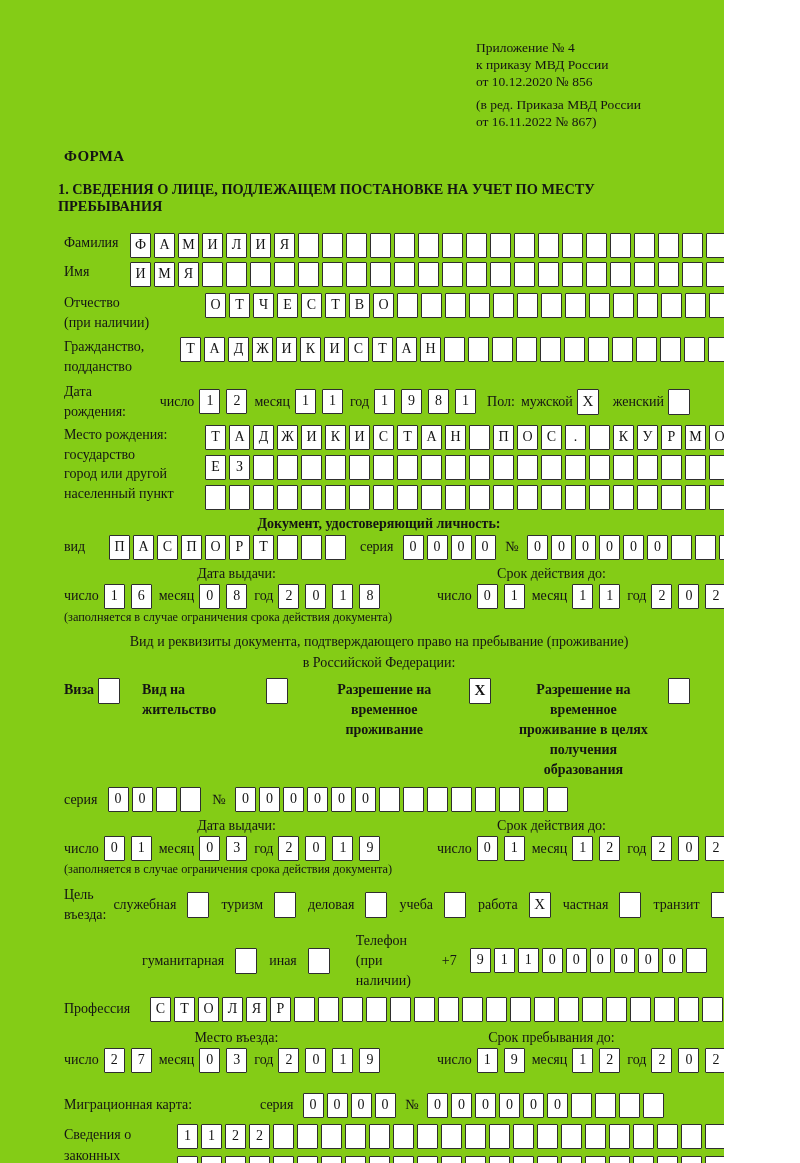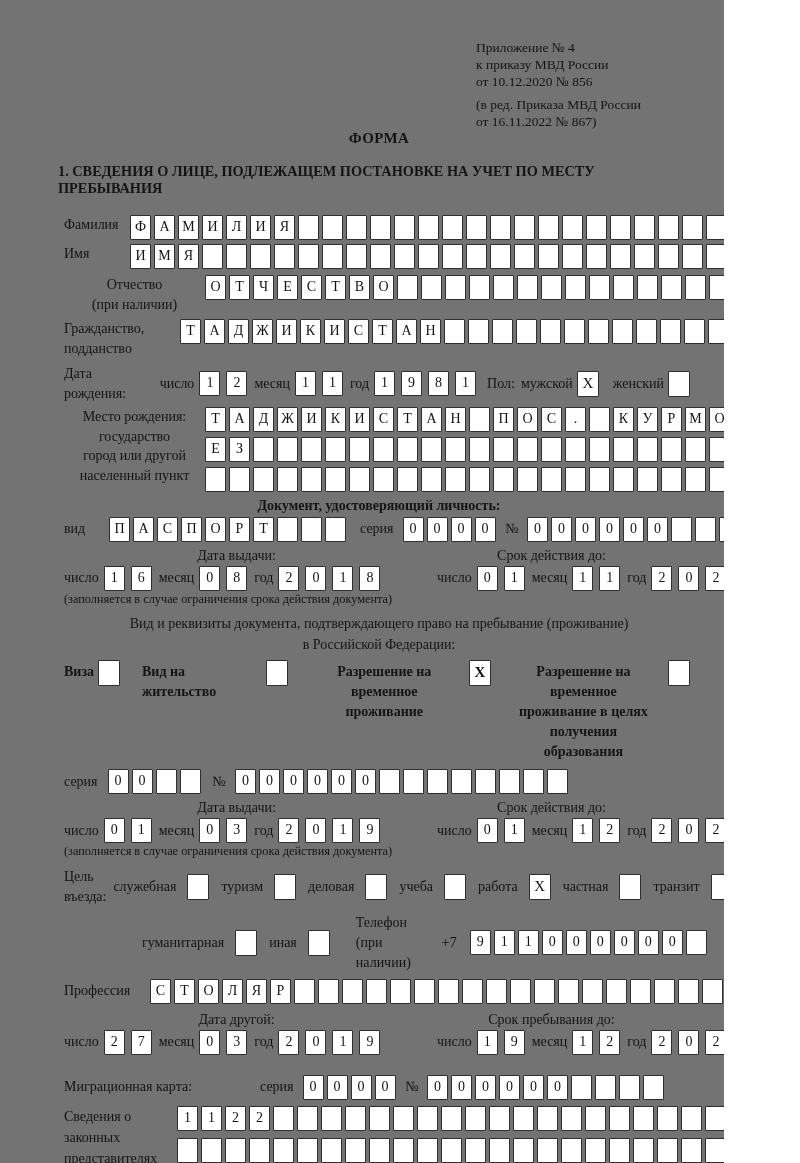--- a/index.html
+++ b/index.html
@@ -1,35 +1,35 @@
 <!DOCTYPE html>
 <html><head>
 <meta charset="utf-8">
 <style>
   html,body{margin:0;padding:0;background:#ffffff;}
   .page{
     width:724px;height:1163px;box-sizing:border-box;
     padding:40px 30px 14px 64px;
-    background:#737373;color:#141414;
+    background:#84cc16;color:#141414;
     font-family:"Liberation Serif", serif;
     position:relative;overflow:hidden;
   }
   .ref{margin-left:auto;width:218px;font-size:13.5px;line-height:1.25;}
   .ref .gap{height:6px;}
-  .forma{text-align:center;font-weight:bold;font-size:15px;margin-top:0;letter-spacing:.4px;}
+  .forma{text-align:left;font-weight:bold;font-size:15px;margin-top:18px;letter-spacing:.4px;}
   .title{text-align:center;font-weight:bold;font-size:15.5px;line-height:1.5;margin-top:12px;}
   .uline{display:inline-block;width:62px;border-bottom:2.2px solid #3a3a3a;height:.9em;margin-left:10px;}
   .section{font-weight:bold;font-size:14.3px;margin-top:16px;margin-left:-6px;}
   .row{display:flex;align-items:flex-start;margin-top:4px;}
   .mid{align-items:center;}
   .lbl{font-size:14px;line-height:1.42;white-space:pre-line;}
   .ctr{text-align:center;}
   .fw66{flex:0 0 66px;}
   .fw116{flex:0 0 116px;}
-  .fw141{flex:0 0 141px;text-align:center;}
+  .fw141{flex:0 0 141px;}
   .fw45{flex:0 0 45px;}
   .fw86{flex:0 0 86px;}
   .fw113{flex:0 0 113px;}
   .fw196{flex:0 0 196px;}
   .cells{display:flex;flex-wrap:nowrap;gap:3px;}
   .cell{
     flex:0 0 auto;width:21px;height:25px;box-sizing:border-box;
     border:1.7px solid #2e2e2e;border-radius:1px;background:#fff;
     text-align:center;font-size:14px;line-height:21px;font-family:"Liberation Serif",serif;
   }
@@ -581,21 +581,21 @@
         <span class="cell"></span>
         <span class="cell"></span>
         <span class="cell"></span>
         <span class="cell"></span>
         <span class="cell"></span>
         <span class="cell"></span>
       </div>
   </div>
 
   <div class="row heads" style="margin-top:8px">
-    <div class="col-l">Дата другой:</div>
+    <div class="col-l">Место въезда:</div>
     <div class="col-r">Срок пребывания до:</div>
   </div>
   <div class="row mid" style="margin-top:2px">
     <div class="col-l dgroup">
       <span class="lbl">число</span>
       <span class="cells dcells">
           <span class="cell">2</span>
           <span class="cell">7</span>
         </span>
       <span class="lbl">месяц</span>

